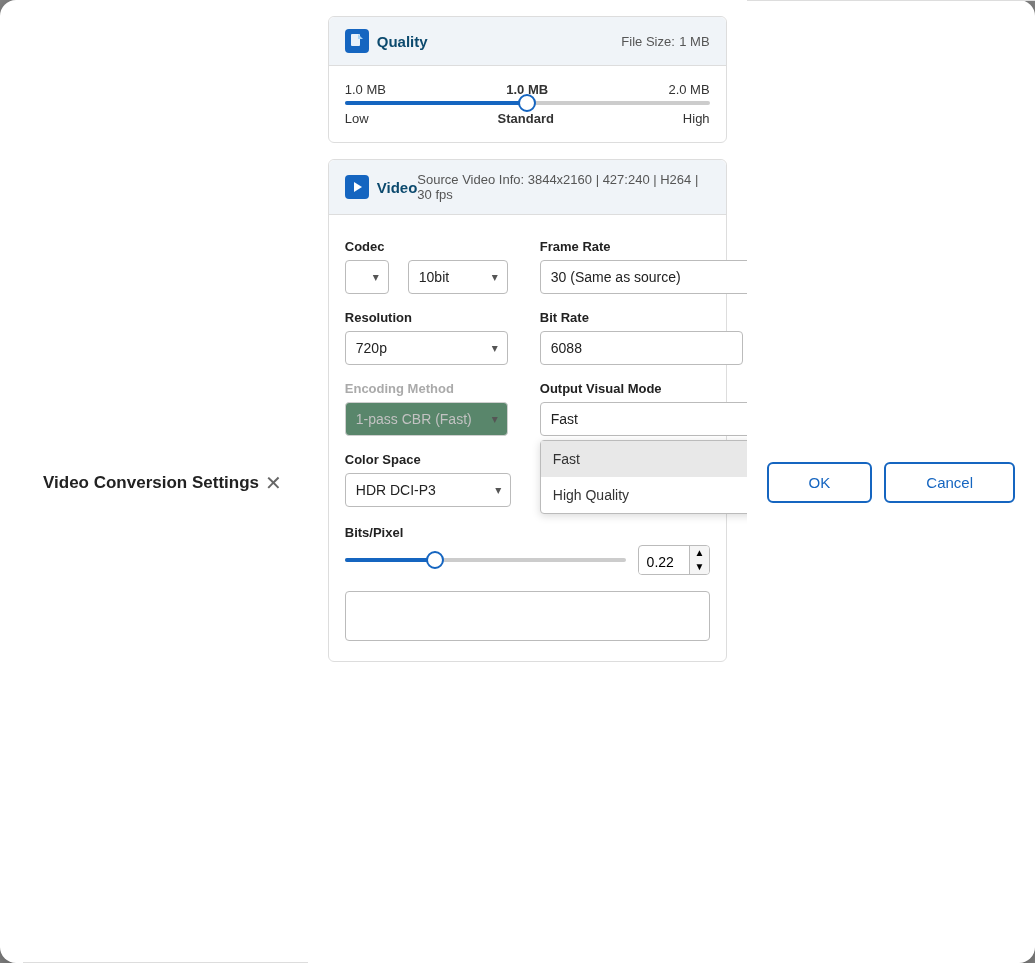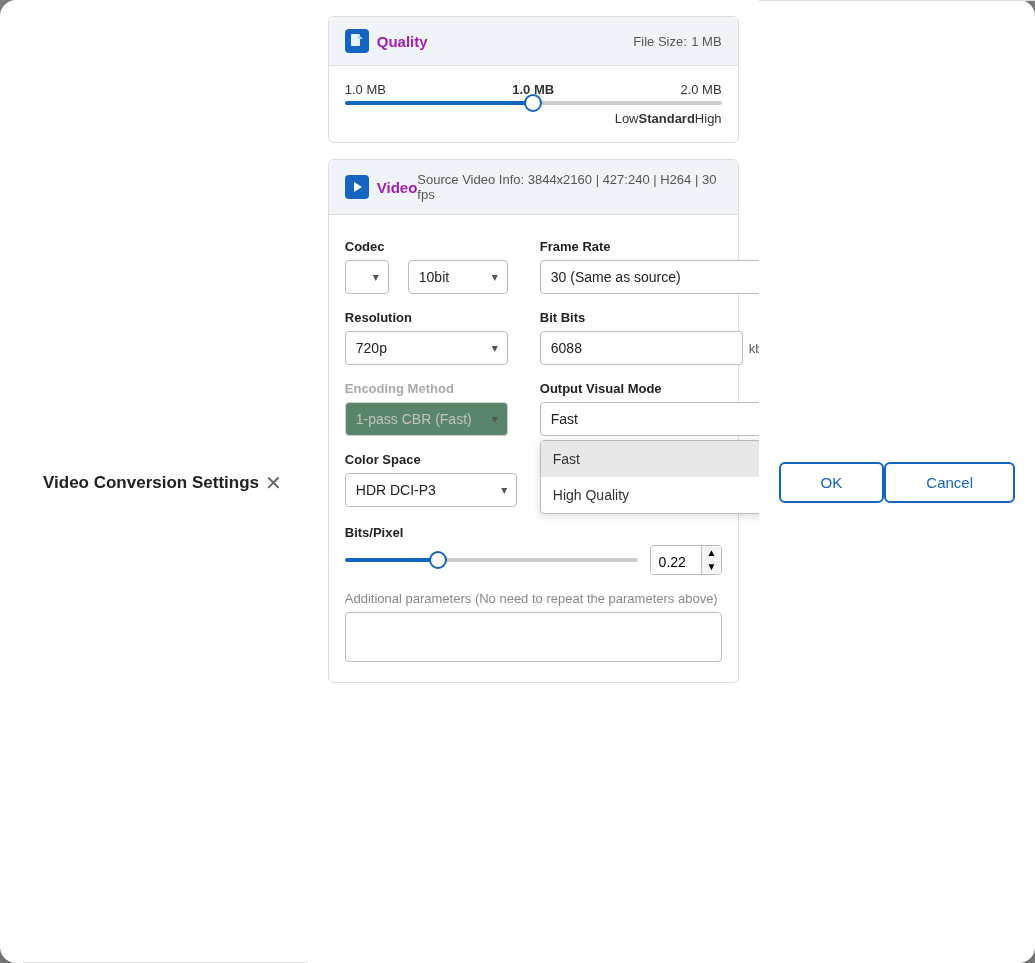--- a/index.html
+++ b/index.html
@@ -78,21 +78,21 @@
     .section-icon.blue-doc {
       background: #1565c0;
     }
     .section-icon.blue-play {
       background: #1565c0;
       border-radius: 4px;
     }
     .section-title {
       font-size: 15px;
       font-weight: 700;
-      color: #a21caf;
+      color: #0c4a6e;
     }
     .section-info {
       font-size: 13px;
       color: #555;
     }
     .section-content {
       padding: 16px;
     }
     
     .quality-labels {
@@ -128,21 +128,21 @@
       background: #fff;
       border: 2px solid #1565c0;
       border-radius: 50%;
       position: absolute;
       top: -7px;
       left: calc(50% - 9px);
       cursor: pointer;
     }
     .quality-range-labels {
       display: flex;
-      justify-content: flex-end;
+      justify-content: space-between;
       font-size: 13px;
       color: #333;
       margin-top: 4px;
     }
     .quality-range-labels .mid {
       font-weight: 700;
     }
     
     .form-grid {
       display: grid;
@@ -344,21 +344,21 @@
     .dialog-footer {
       padding: 16px 20px;
       border-top: 1px solid #ddd;
       display: flex;
       align-items: center;
       justify-content: space-between;
     }
     .footer-left {}
     .footer-right {
       display: flex;
-      gap: 0;
+      gap: 12px;
       justify-content: flex-end;
     }
     .btn {
       padding: 10px 40px;
       font-size: 15px;
       border-radius: 6px;
       cursor: pointer;
       font-weight: 500;
     }
     .btn-outline {
@@ -486,21 +486,21 @@
                 <option>720p</option>
                 <option>1080p</option>
                 <option>1440p</option>
                 <option>2160p</option>
               </select>
               <span class="select-arrow">▾</span>
             </div>
           </div>
 
           <div class="form-group">
-            <label class="form-label">Bit Bits</label>
+            <label class="form-label">Bit Rate</label>
             <div class="bitrate-row">
               <input class="bitrate-input" type="text" value="6088" style="">
               <span class="bitrate-unit">kbps</span>
             </div>
           </div>
 
           <div class="form-group">
             <label class="form-label disabled">Encoding Method</label>
             <div class="select-wrapper">
               <select disabled="">
@@ -557,24 +557,20 @@
               <input class="bits-value" type="text" value="0.22" style="">
               <div class="bits-spinners">
                 <button class="bits-spinner-btn">▲</button>
                 <button class="bits-spinner-btn">▼</button>
               </div>
             </div>
           </div>
         </div>
 
         <div style="margin-top:16px;">
-          <div class="additional-params-label">
-            <span>Additional parameters</span>
-            <span>(No need to repeat the parameters above)</span>
-          </div>
           <textarea class="additional-params-input" placeholder="" style=""></textarea>
         </div>
 
       </div>
     </div>
 
   </div>
 
   <div class="dialog-footer">
     <div class="footer-right">

